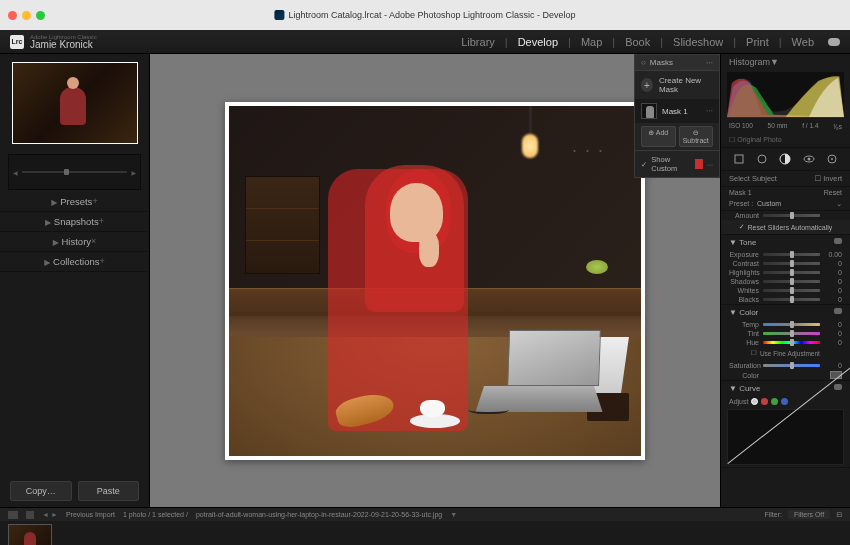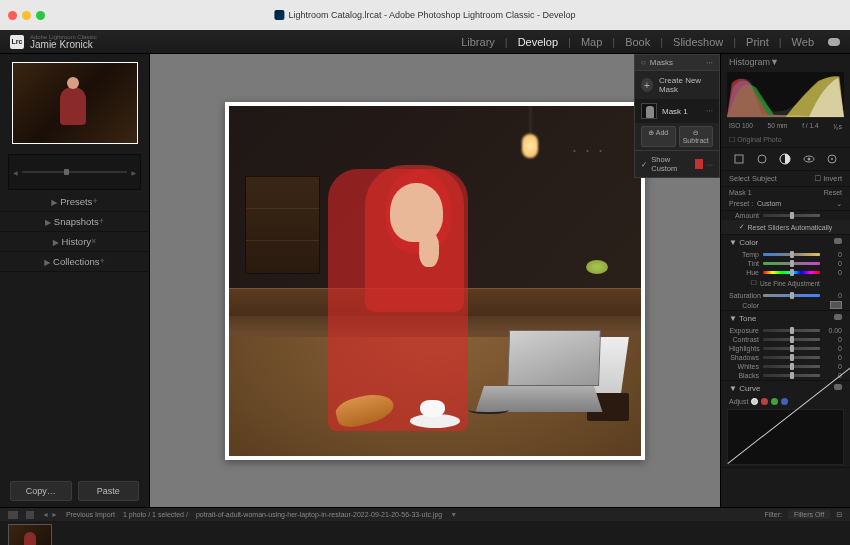--- a/index.html
+++ b/index.html
@@ -345,20 +345,69 @@
         <span class="slider-label">Amount</span>
         <div class="slider-track">
           <div class="slider-thumb"></div>
         </div>
         <span class="slider-val"></span>
       </div>
     <div class="auto-check">✓ <span>Reset Sliders Automatically</span></div>
 
     <div class="adj-section">
       <div class="adj-hdr">
+          <span>▼ <span>Tone</span></span>
+          <span class="switch"></span>
+        </div>
+      <div class="slider-row">
+          <span class="slider-label">Exposure</span>
+          <div class="slider-track">
+            <div class="slider-thumb"></div>
+          </div>
+          <span class="slider-val">0.00</span>
+        </div>
+      <div class="slider-row">
+          <span class="slider-label">Contrast</span>
+          <div class="slider-track">
+            <div class="slider-thumb"></div>
+          </div>
+          <span class="slider-val">0</span>
+        </div>
+      <div class="slider-row">
+          <span class="slider-label">Highlights</span>
+          <div class="slider-track">
+            <div class="slider-thumb"></div>
+          </div>
+          <span class="slider-val">0</span>
+        </div>
+      <div class="slider-row">
+          <span class="slider-label">Shadows</span>
+          <div class="slider-track">
+            <div class="slider-thumb"></div>
+          </div>
+          <span class="slider-val">0</span>
+        </div>
+      <div class="slider-row">
+          <span class="slider-label">Whites</span>
+          <div class="slider-track">
+            <div class="slider-thumb"></div>
+          </div>
+          <span class="slider-val">0</span>
+        </div>
+      <div class="slider-row">
+          <span class="slider-label">Blacks</span>
+          <div class="slider-track">
+            <div class="slider-thumb"></div>
+          </div>
+          <span class="slider-val">0</span>
+        </div>
+    </div>
+
+    <div class="adj-section">
+      <div class="adj-hdr">
           <span>▼ <span>Color</span></span>
           <span class="switch"></span>
         </div>
       <div class="slider-row">
           <span class="slider-label">Temp</span>
           <div class="slider-track colortrack">
             <div class="slider-thumb"></div>
           </div>
           <span class="slider-val">0</span>
         </div>
@@ -381,69 +430,20 @@
           <span class="slider-label">Saturation</span>
           <div class="slider-track sattrack">
             <div class="slider-thumb"></div>
           </div>
           <span class="slider-val">0</span>
         </div>
       <div class="slider-row">
           <span class="slider-label">Color</span>
           <div style="flex:1"></div>
           <div style="width:12px;height:8px;background:#555;border:1px solid #777;"></div>
-        </div>
-    </div>
-
-    <div class="adj-section">
-      <div class="adj-hdr">
-          <span>▼ <span>Tone</span></span>
-          <span class="switch"></span>
-        </div>
-      <div class="slider-row">
-          <span class="slider-label">Exposure</span>
-          <div class="slider-track">
-            <div class="slider-thumb"></div>
-          </div>
-          <span class="slider-val">0.00</span>
-        </div>
-      <div class="slider-row">
-          <span class="slider-label">Contrast</span>
-          <div class="slider-track">
-            <div class="slider-thumb"></div>
-          </div>
-          <span class="slider-val">0</span>
-        </div>
-      <div class="slider-row">
-          <span class="slider-label">Highlights</span>
-          <div class="slider-track">
-            <div class="slider-thumb"></div>
-          </div>
-          <span class="slider-val">0</span>
-        </div>
-      <div class="slider-row">
-          <span class="slider-label">Shadows</span>
-          <div class="slider-track">
-            <div class="slider-thumb"></div>
-          </div>
-          <span class="slider-val">0</span>
-        </div>
-      <div class="slider-row">
-          <span class="slider-label">Whites</span>
-          <div class="slider-track">
-            <div class="slider-thumb"></div>
-          </div>
-          <span class="slider-val">0</span>
-        </div>
-      <div class="slider-row">
-          <span class="slider-label">Blacks</span>
-          <div class="slider-track">
-            <div class="slider-thumb"></div>
-          </div>
-          <span class="slider-val">0</span>
         </div>
     </div>
 
     <div class="adj-section">
       <div class="adj-hdr">
           <span>▼ <span>Curve</span></span>
           <span class="switch"></span>
         </div>
       <div class="channel-dots">
         <span>Adjust</span>

